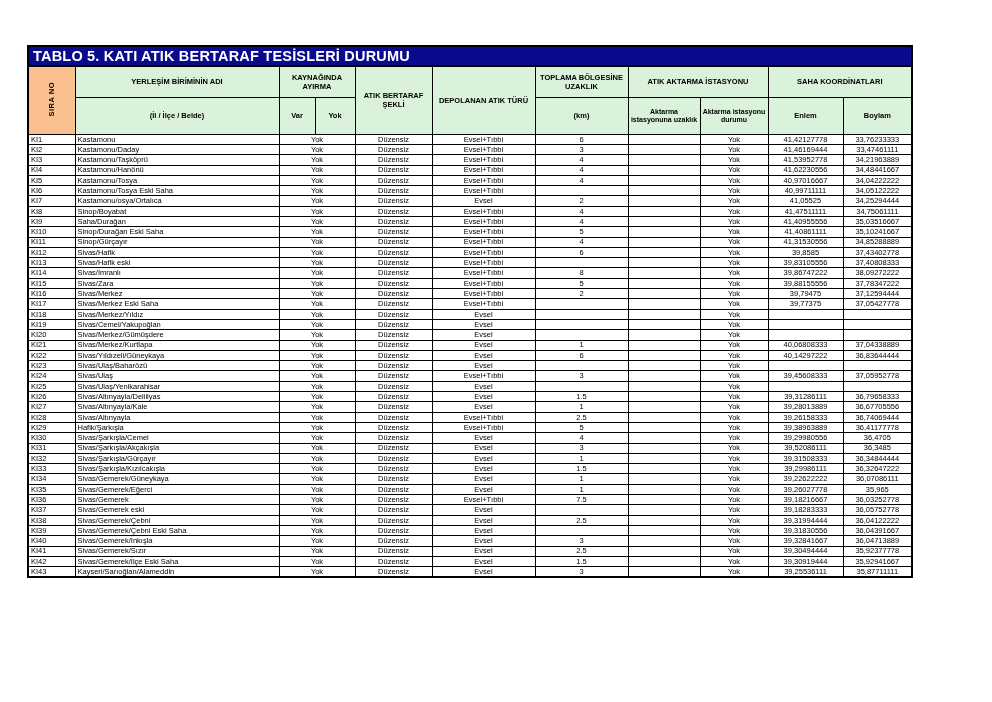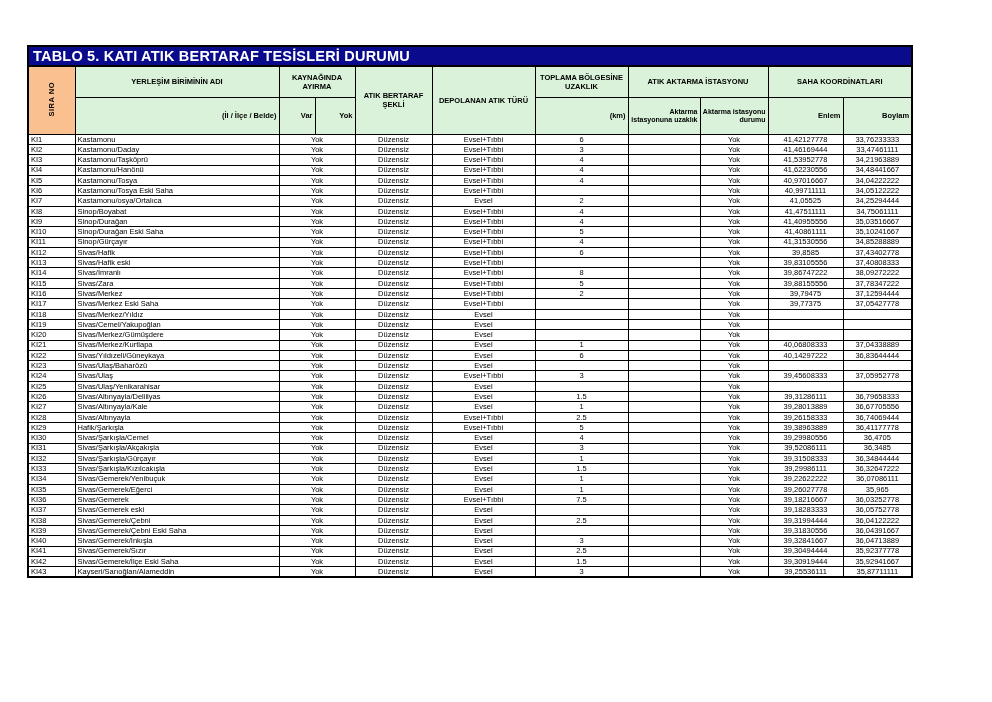--- a/index.html
+++ b/index.html
@@ -41,21 +41,21 @@
   thead th{
     background:var(--header-bg);
     font-size:7.5px;
     font-weight:bold;
     text-align:center;
     vertical-align:middle;
     line-height:1.25;
     white-space:normal;
   }
   tr.h1 th{height:31px;}
-  tr.h2 th{height:37px;text-align:right;}
+  tr.h2 th{height:37px;}
   th.sira{
     background:var(--sira-bg);
     vertical-align:middle;
     text-align:center;
   }
   .vtext{
     display:inline-block;
     writing-mode:vertical-rl;
     transform:rotate(180deg);
     font-size:7.5px;
@@ -212,21 +212,21 @@
           <td>Düzensiz</td>
           <td>Evsel+Tıbbi</td>
           <td>4</td>
           <td></td>
           <td>Yok</td>
           <td>41,47511111</td>
           <td>34,75061111</td>
         </tr>
         <tr>
           <td class="left">KI9</td>
-          <td class="left">Sinop/Durağan</td>
+          <td class="left">Saha/Durağan</td>
           <td colspan="2">Yok</td>
           <td>Düzensiz</td>
           <td>Evsel+Tıbbi</td>
           <td>4</td>
           <td></td>
           <td>Yok</td>
           <td>41,40955556</td>
           <td>35,03516667</td>
         </tr>
         <tr>
@@ -512,21 +512,21 @@
           <td>Düzensiz</td>
           <td>Evsel</td>
           <td>1.5</td>
           <td></td>
           <td>Yok</td>
           <td>39,29986111</td>
           <td>36,32647222</td>
         </tr>
         <tr>
           <td class="left">KI34</td>
-          <td class="left">Sivas/Gemerek/Yenibuçuk</td>
+          <td class="left">Sivas/Gemerek/Güneykaya</td>
           <td colspan="2">Yok</td>
           <td>Düzensiz</td>
           <td>Evsel</td>
           <td>1</td>
           <td></td>
           <td>Yok</td>
           <td>39,22622222</td>
           <td>36,07086111</td>
         </tr>
         <tr>

